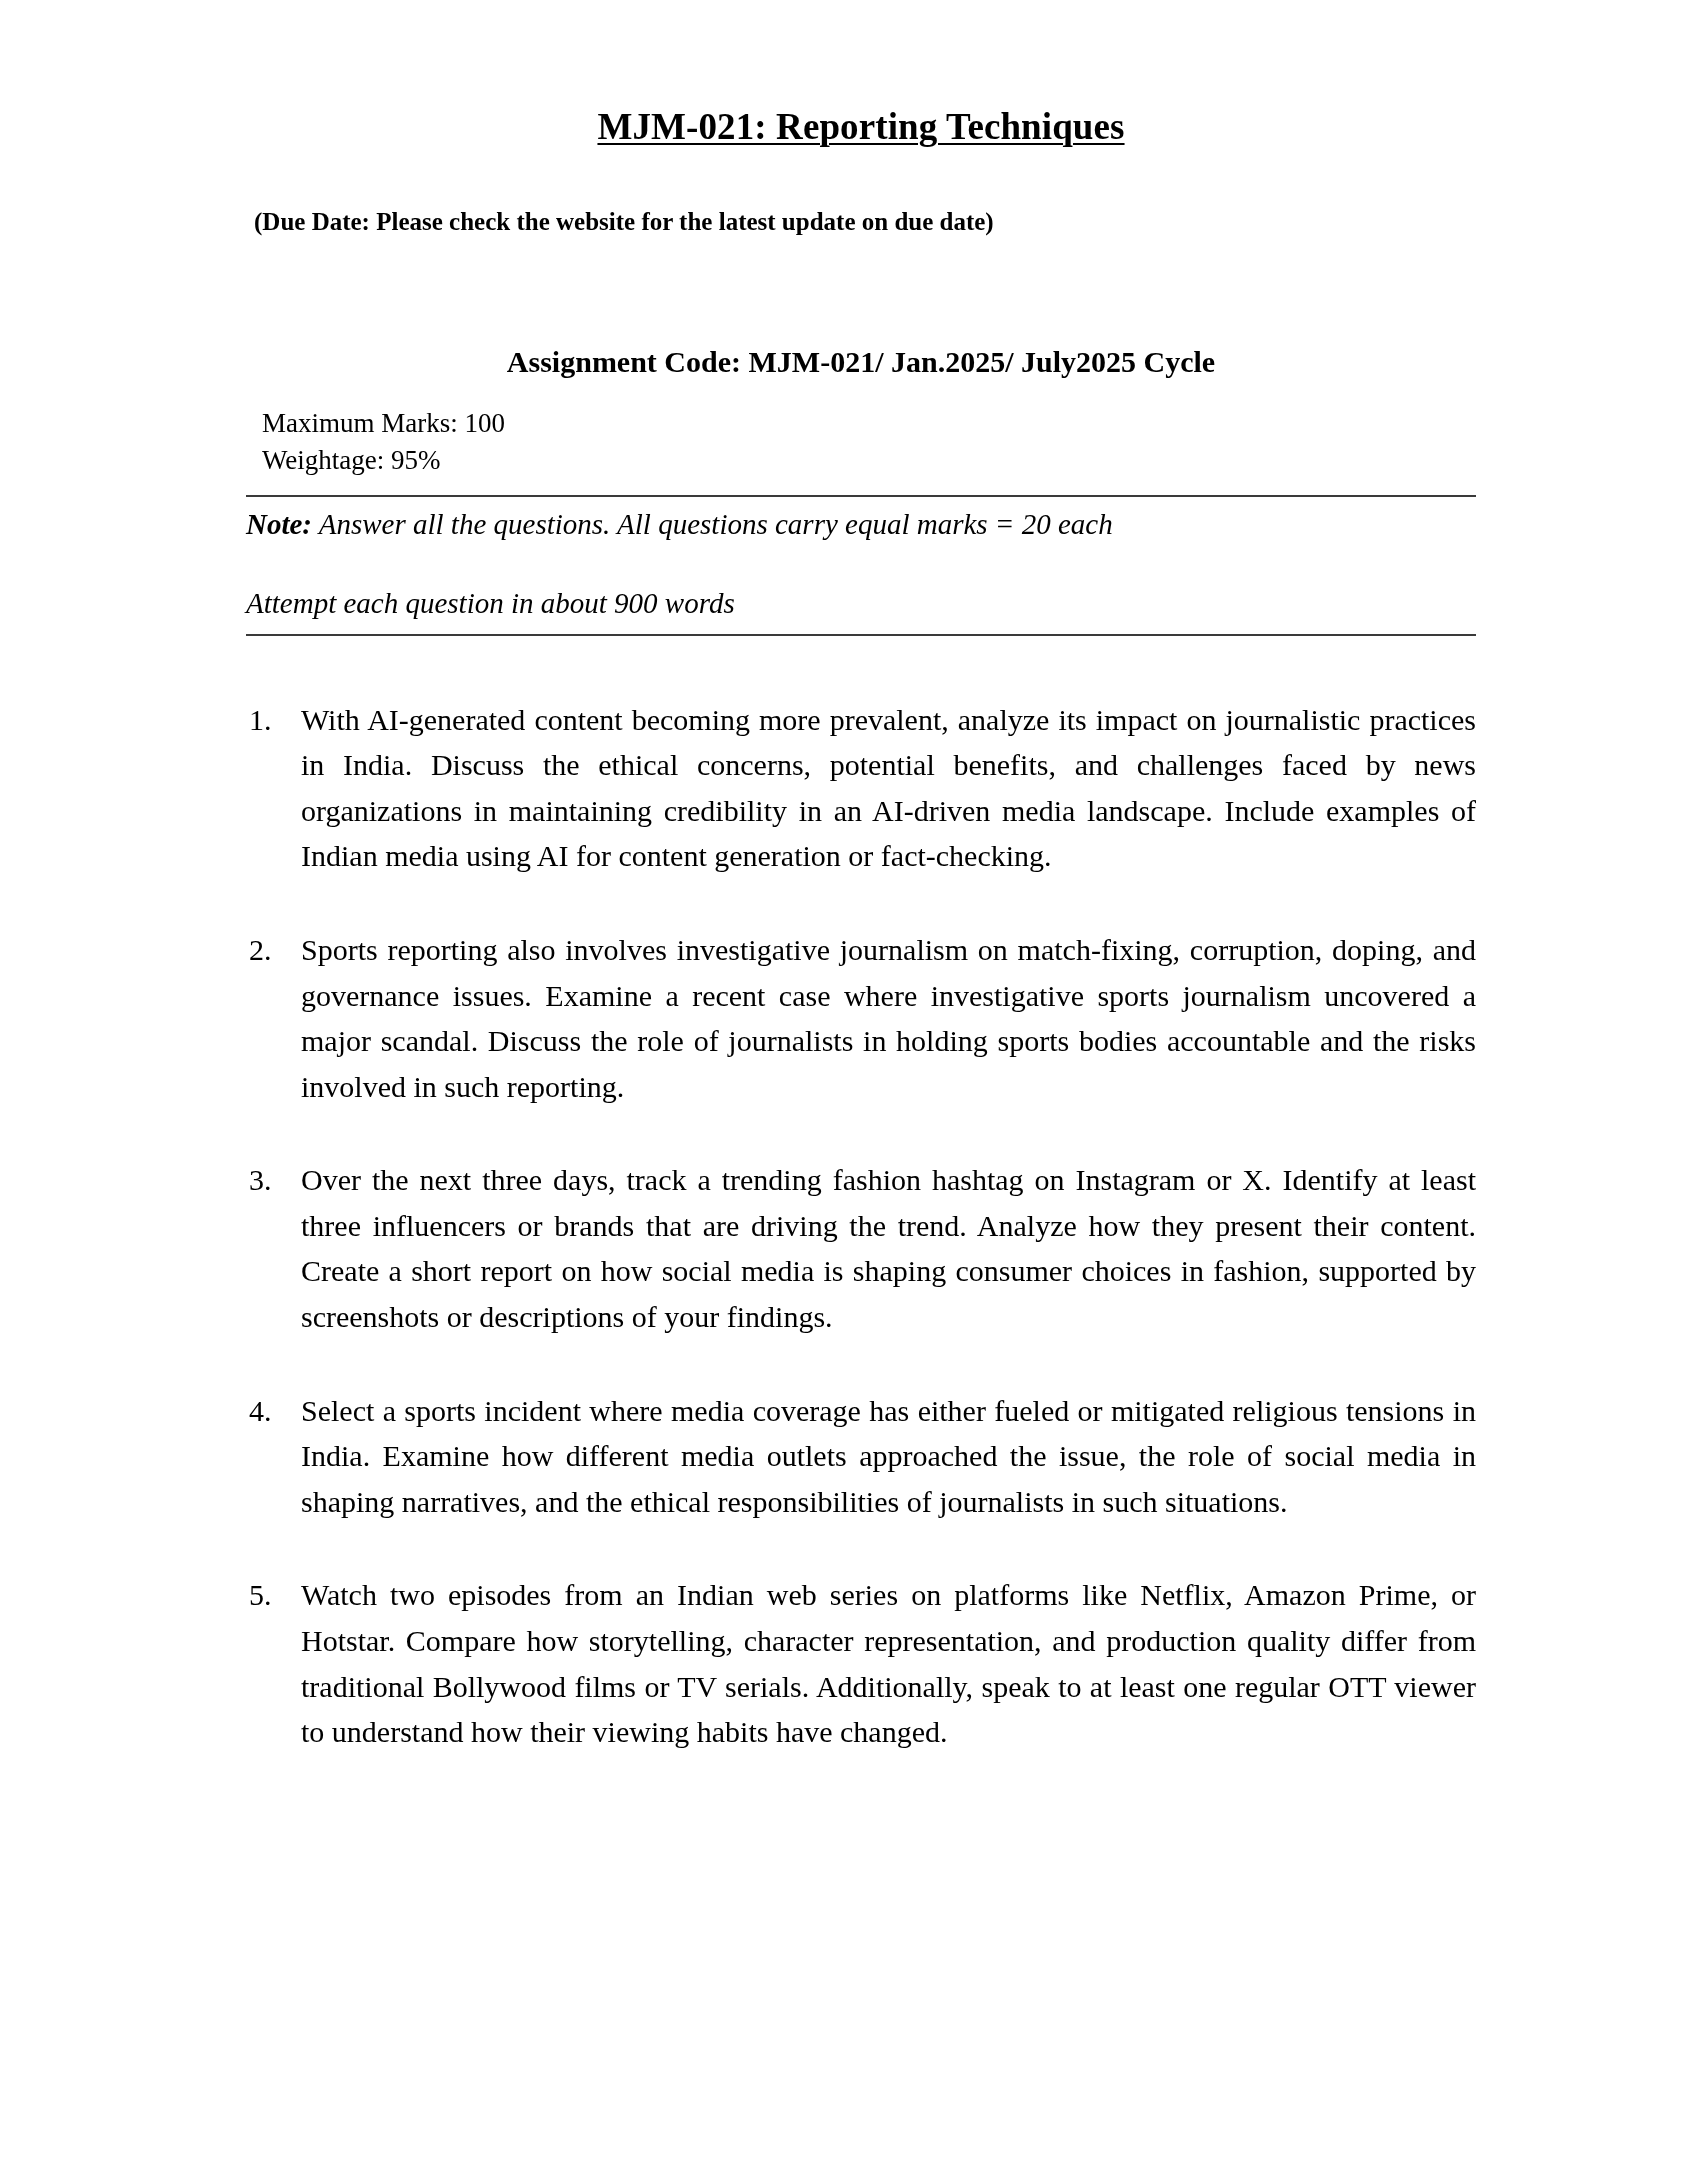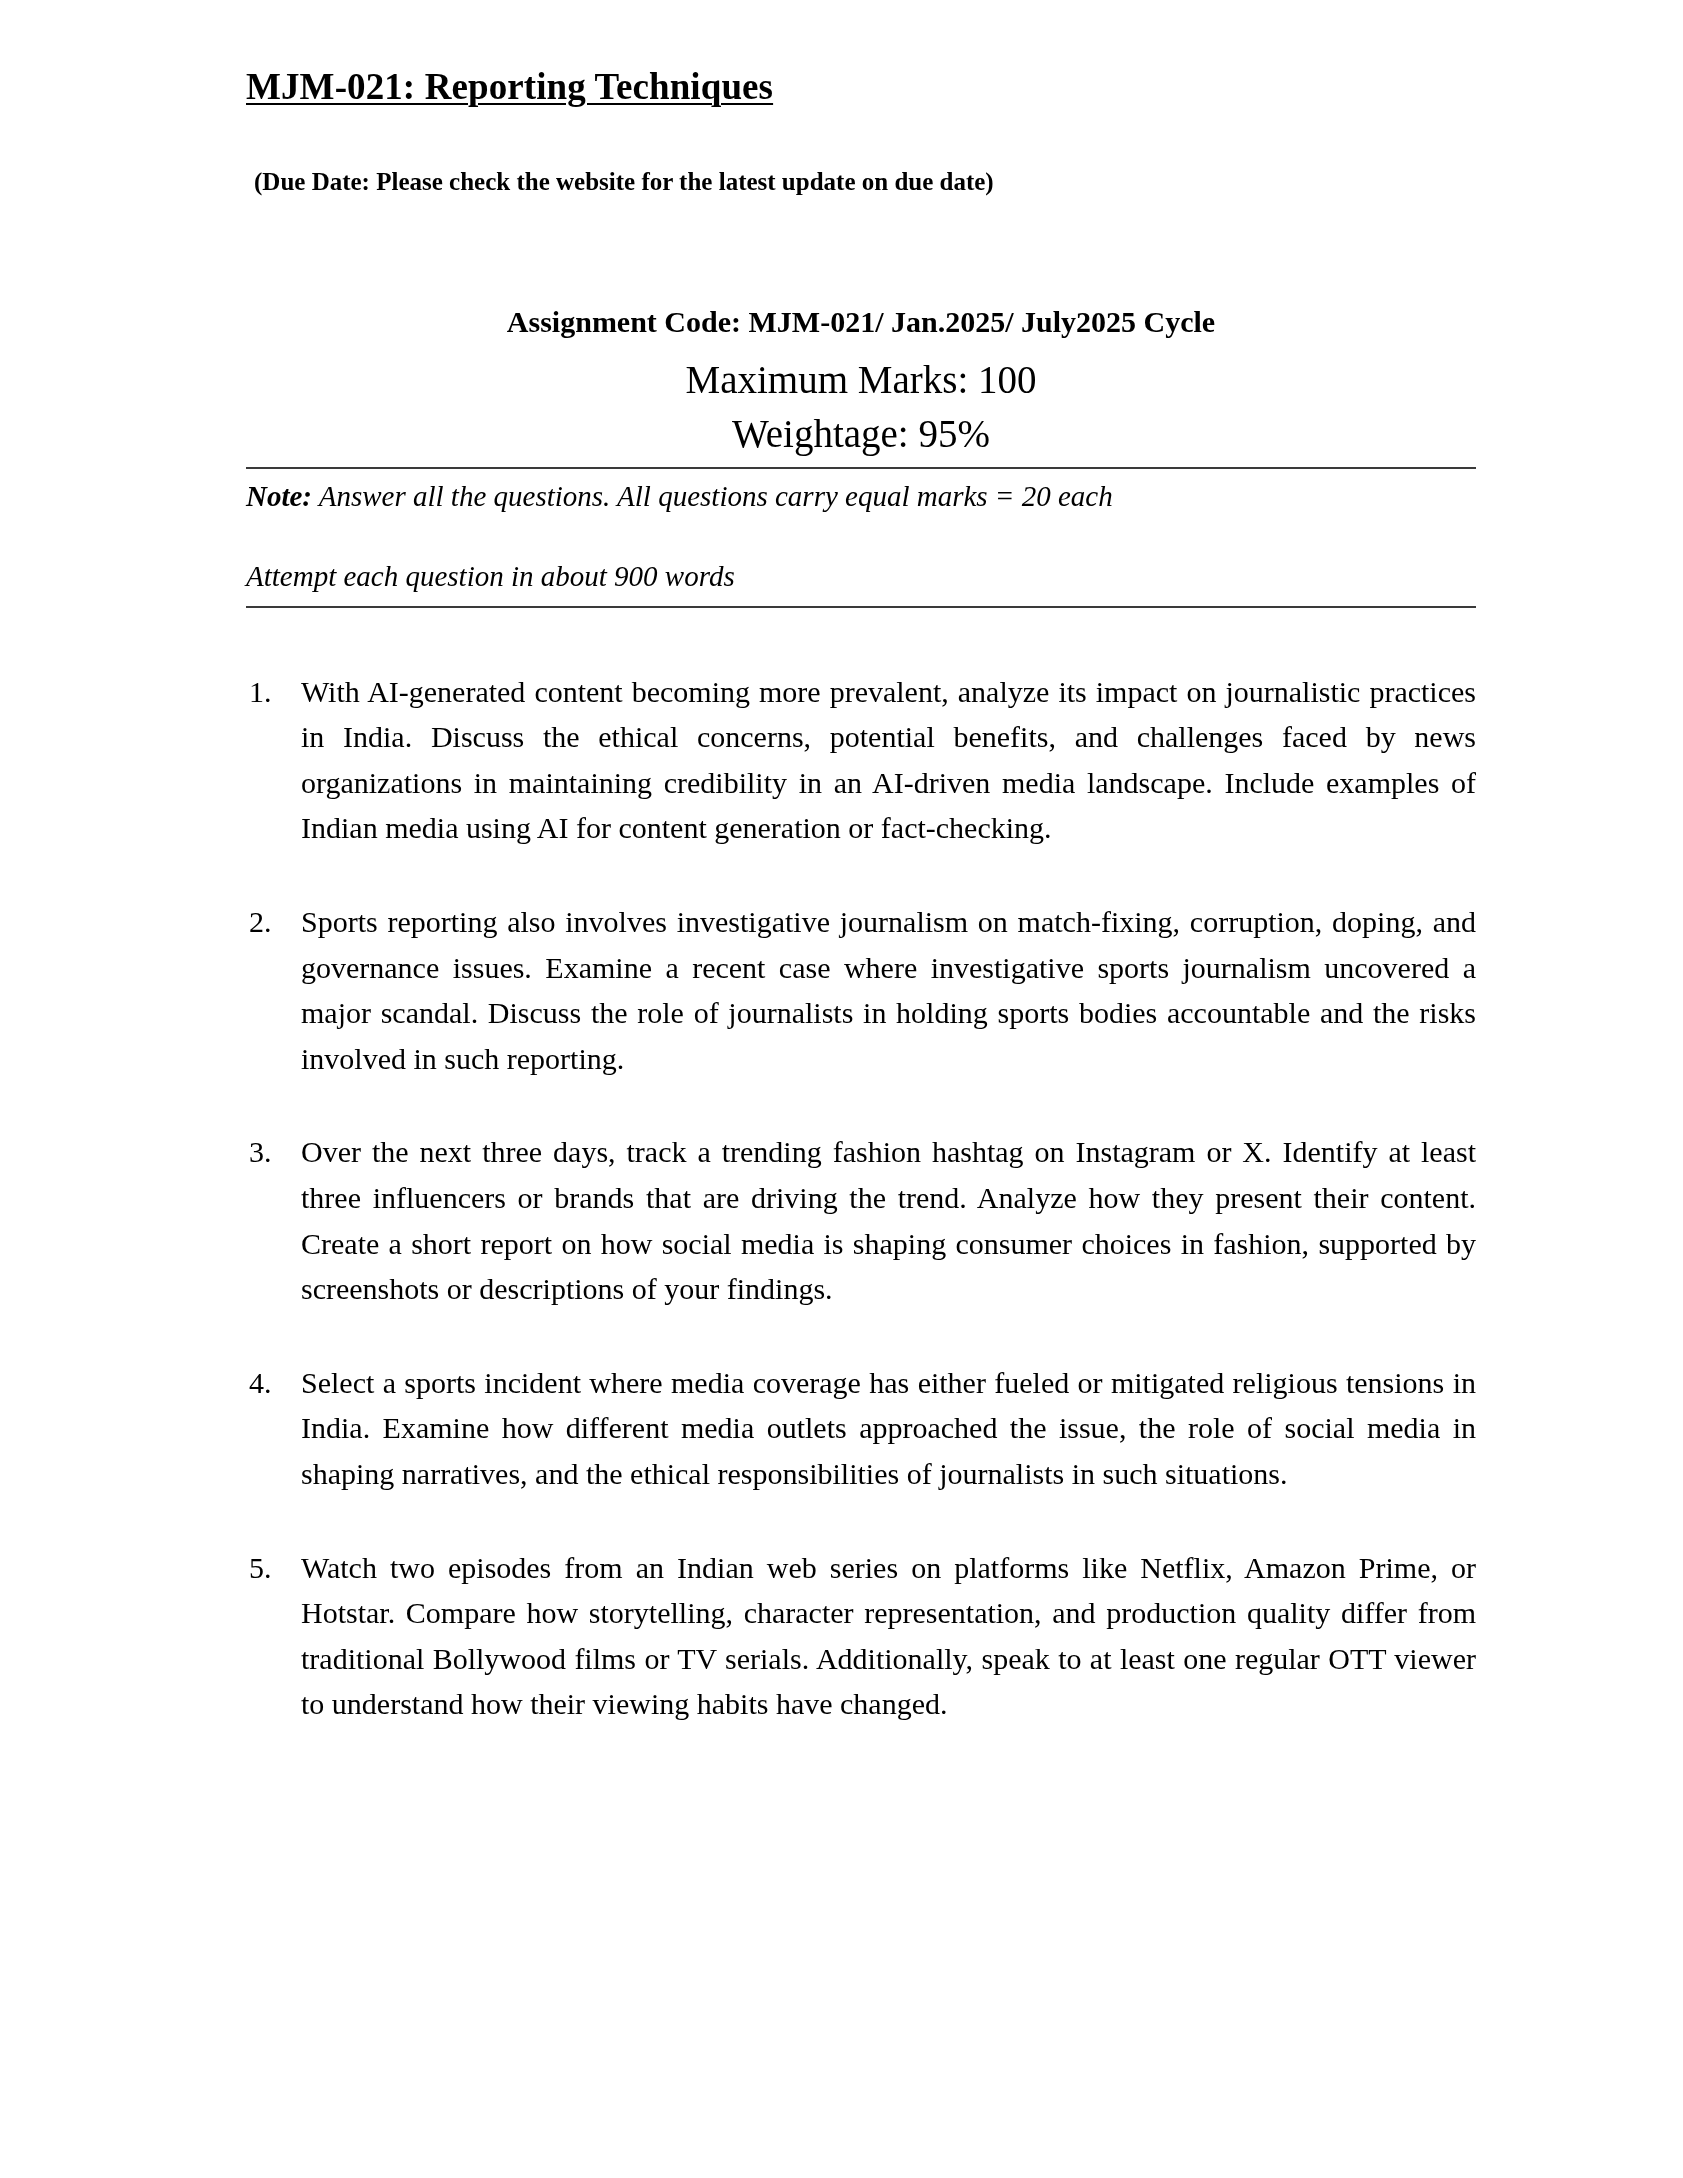--- a/index.html
+++ b/index.html
@@ -24,26 +24,27 @@
   }
   .content {
     position: absolute;
     left: 246px;
     top: 0;
     width: 1230px;
   }
 
   
   .doc-title {
+    text-align: center;
     font-weight: bold;
     font-size: 37px;
     line-height: 1.25;
     letter-spacing: 0.1px;
     margin: 0;
-    padding-top: 64px;
+    padding-top: 104px;
   }
   .doc-title .u {
     text-decoration: underline;
     text-underline-offset: 4px;
     text-decoration-thickness: 2px;
   }
   .subtitle {
     text-align: center;
     font-weight: bold;
     font-size: 33px;
@@ -65,24 +66,24 @@
     margin-top: 103px;
   }
   .assign-code {
     font-weight: bold;
     font-size: 30px;
     line-height: 1.3;
     text-align: center;
     margin: 0;
   }
   .marks-block {
-    text-align: center;
-    font-size: 39px;
+    text-align: left;
+    font-size: 27px;
     line-height: 1.38;
-    margin: 4px;
+    margin: 16px;
     padding-top: 8px;
   }
   .marks-block .line {
     display: block;
   }
 
   .rule {
     border: 0;
     border-top: 2px solid #3a3a3a;
     margin: 7px 0 0 0;

